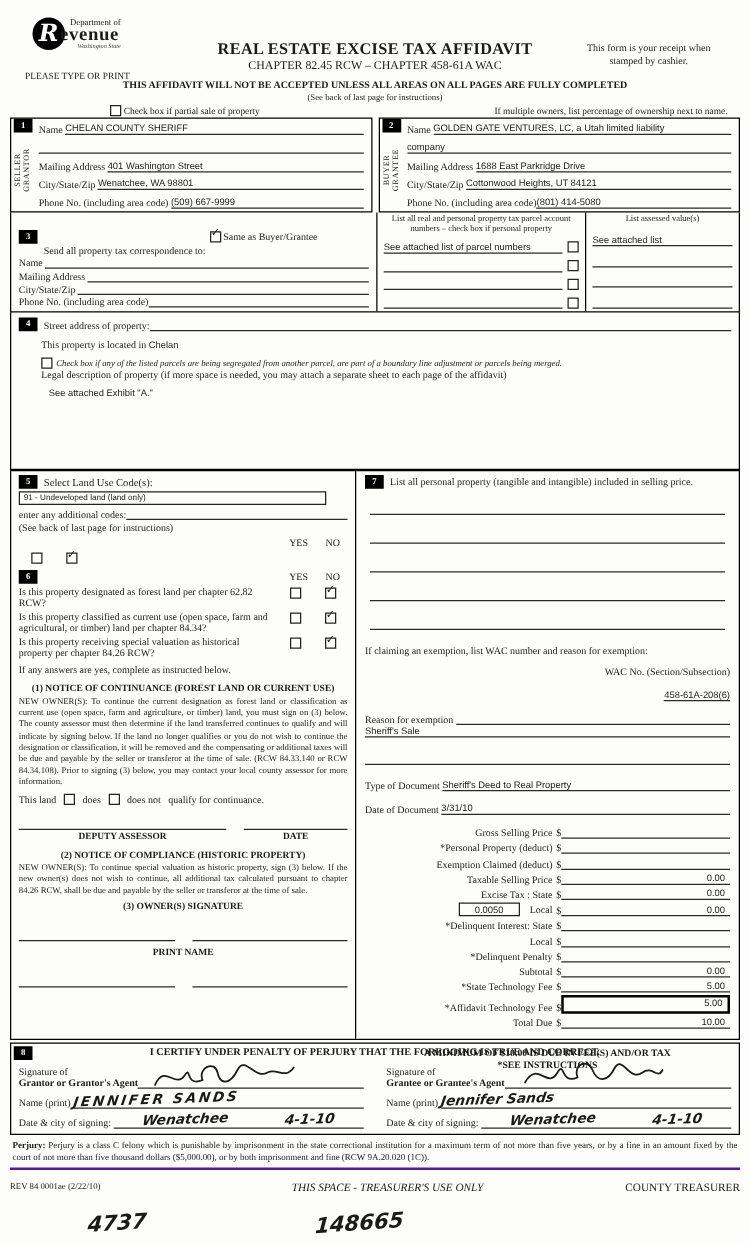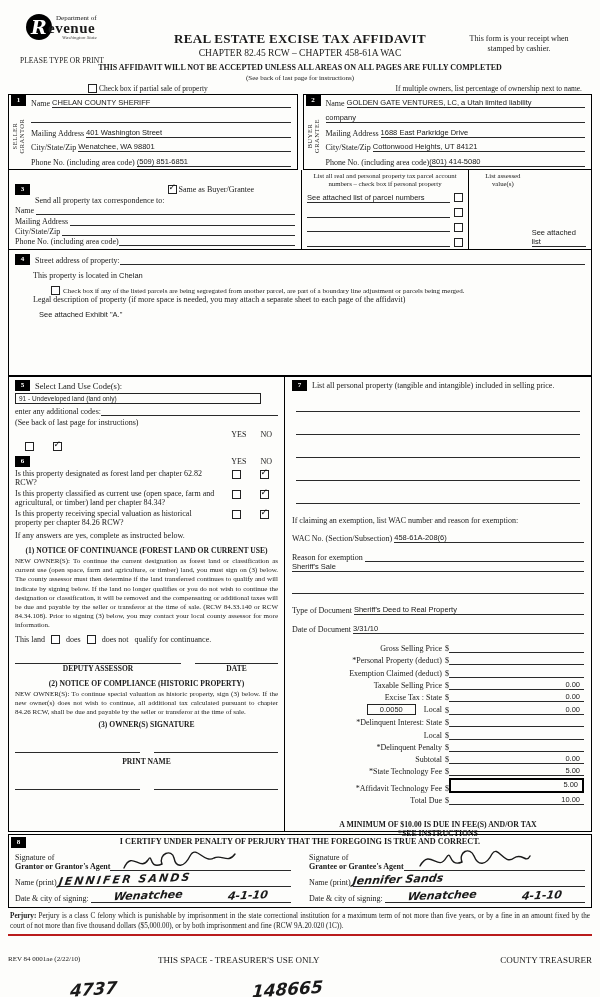--- a/index.html
+++ b/index.html
@@ -45,21 +45,21 @@
   .halfbox{flex:1;border:1px solid #000;display:flex;height:76px;box-sizing:border-box;}
   .vcell{width:18px;position:relative;flex:0 0 18px;}
   .vlabel{position:absolute;top:55%;left:50%;transform:translate(-50%,-50%) rotate(-90deg);
           font-size:6.5px;letter-spacing:0.5px;text-align:center;line-height:7px;white-space:nowrap;}
   .halfbox .badge{position:absolute;top:0;left:2px;}
   .fields{flex:1;padding:3px 6px 2px 4px;display:flex;flex-direction:column;justify-content:space-between;}
   
   .sec3{border:1px solid #000;border-top:none;display:flex;height:80px;box-sizing:border-box;}
   .s3a{flex:0 0 280px;padding:3px 6px;display:flex;flex-direction:column;justify-content:space-between;}
   .s3b{flex:1;border-left:1px solid #000;padding:2px 5px;display:flex;flex-direction:column;justify-content:space-between;}
-  .s3c{flex:0 0 112px;border-left:1px solid #000;padding:2px 5px;display:flex;flex-direction:row;justify-content:space-between;}
+  .s3c{flex:0 0 112px;border-left:1px solid #000;padding:2px 5px;display:flex;flex-direction:column;justify-content:space-between;}
   .s3hdr{font-size:6.8px;text-align:center;line-height:8px;}
   
   .sec4{border:1px solid #000;border-top:none;height:126px;box-sizing:border-box;padding:4px 6px;}
   .sec4 .r{margin-bottom:6px;}
   
   .sec567{border:1px solid #000;display:flex;height:456px;box-sizing:border-box;margin-top:0;}
   .lcol{flex:0 0 276px;border-right:1px solid #000;padding:3px 6px;box-sizing:border-box;}
   .rcol{flex:1;padding:3px 7px;box-sizing:border-box;display:flex;flex-direction:column;}
   .ynhead{display:flex;justify-content:flex-end;gap:14px;padding-right:6px;margin:3px 0 1px 0;}
   .qrow{display:flex;align-items:flex-start;margin:2px 0;}
@@ -81,22 +81,22 @@
   .sec8{border:1px solid #000;margin-top:2px;padding:2px 6px 4px 6px;position:relative;}
   .sec8 .badge{position:absolute;left:2px;top:2px;}
   .certify{text-align:center;font-weight:bold;font-size:8.2px;margin-bottom:2px;}
   .sigcols{display:flex;gap:18px;}
   .sigcol{flex:1;}
   .sigrow{display:flex;align-items:flex-end;margin-top:2px;}
   .siglbl2{line-height:9px;}
   .sigart{position:relative;flex:1;border-bottom:1px solid #2a2a2a;height:20px;}
   .sigart svg{position:absolute;bottom:-6px;left:8px;}
   .perjury{font-size:7.2px;line-height:9.5px;margin-top:4px;text-align:justify;padding:0 2px;}
-  .footer{border-top:2px solid #b91c1c;margin-top:3px;padding-top:19px;display:flex;font-size:8px;}
-  .footer .mid{flex:1;text-align:left;font-size:9px;}
+  .footer{border-top:2px solid #4c1d95;margin-top:3px;padding-top:9px;display:flex;font-size:8px;}
+  .footer .mid{flex:1;text-align:center;font-size:9px;font-style:italic;}
   .hand-big{font-family:"DejaVu Sans",sans-serif;font-style:italic;font-weight:bold;font-size:17px;
             transform:rotate(-4deg) skewX(-8deg);display:inline-block;}
   .handrow{display:flex;margin-top:14px;}
 </style>
 </head>
 <body>
 
 <div class="page">
 
   <div class="hdr">
@@ -132,21 +132,21 @@
             <div>GRANTOR</div>
           </div>
       </div>
       <div class="fields">
         <div class="r"><span>Name</span>&nbsp;<span class="fill ul grow">CHELAN COUNTY SHERIFF</span></div>
         <div class="r">
             <span class="ul grow"></span>
           </div>
         <div class="r"><span>Mailing Address</span>&nbsp;<span class="fill ul grow">401 Washington Street</span></div>
         <div class="r"><span>City/State/Zip</span>&nbsp;<span class="fill ul grow">Wenatchee, WA  98801</span></div>
-        <div class="r"><span>Phone No. (including area code)</span>&nbsp;<span class="fill ul grow">(509) 851-6851</span></div>
+        <div class="r"><span>Phone No. (including area code)</span>&nbsp;<span class="fill ul grow">(509) 667-9999</span></div>
       </div>
     </div>
     <div class="halfbox" style="position:relative;">
       <span class="badge">2</span>
       <div class="vcell">
         <div class="vlabel">
             <div>BUYER</div>
             <div>GRANTEE</div>
           </div>
       </div>
@@ -222,21 +222,21 @@
   <div class="sec4">
     <div class="r">
       <span class="badge">4</span>
       <span style="margin-left:5px;">Street address of property:</span>
       <span class="ul grow"></span>
     </div>
     <div class="r" style="margin-left:18px;">
       <span>This property is located in</span>&nbsp;
       <span class="fill">Chelan</span>
     </div>
-    <div class="rc" style="margin-left:36px;">
+    <div class="rc" style="margin-left:18px;font-style:italic;">
       <span class="cb"></span>
       <span class="small" style="margin-left:3px;">Check box if any of the listed parcels are being segregated from another parcel, are part of a boundary line adjustment or parcels being merged.</span>
     </div>
     <div class="r" style="margin-left:18px;">
       <span>Legal description of property (if more space is needed, you may attach a separate sheet to each page of the affidavit)</span>
     </div>
     <div class="r" style="margin-left:24px;">
       <span class="fill">See attached Exhibit "A."</span>
     </div>
   </div>
@@ -321,21 +321,21 @@
       <div class="r">
         <span class="badge">7</span>
         <span style="margin-left:5px;line-height:11px;">List all  personal property (tangible and intangible) included in selling price.</span>
       </div>
       <div class="ul" style="margin:11px 4px 0 4px;"></div>
       <div class="ul" style="margin:13px 4px 0 4px;"></div>
       <div class="ul" style="margin:13px 4px 0 4px;"></div>
       <div class="ul" style="margin:13px 4px 0 4px;"></div>
       <div class="ul" style="margin:13px 4px 0 4px;"></div>
       <div style="margin-top:12px;">If claiming an exemption, list WAC number and reason for exemption:</div>
-      <div class="r" style="margin-top:8px;">
+      <div class="r" style="margin-top:8px;flex-direction:column;">
         <span>WAC No. (Section/Subsection)</span>&nbsp;
         <span class="fill ul grow">458-61A-208(6)</span>
       </div>
       <div class="r" style="margin-top:9px;">
         <span>Reason for exemption</span>&nbsp;
         <span class="ul grow"></span>
       </div>
       <div class="fill ul">Sheriff's Sale</div>
       <div class="ul" style="margin-top:12px;"></div>
       <div class="r" style="margin-top:11px;">

